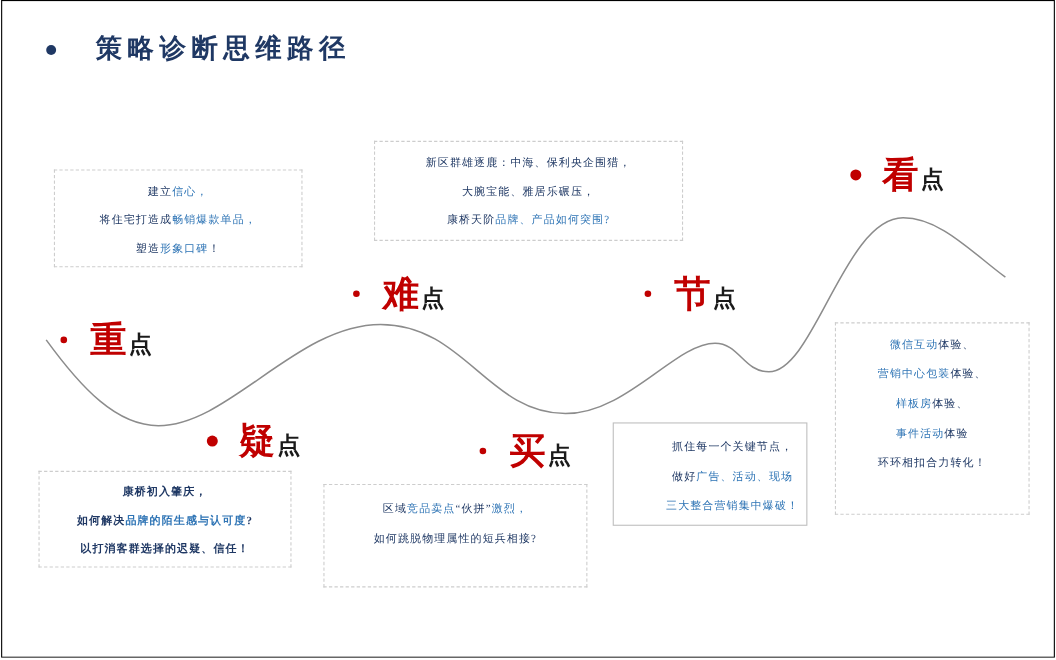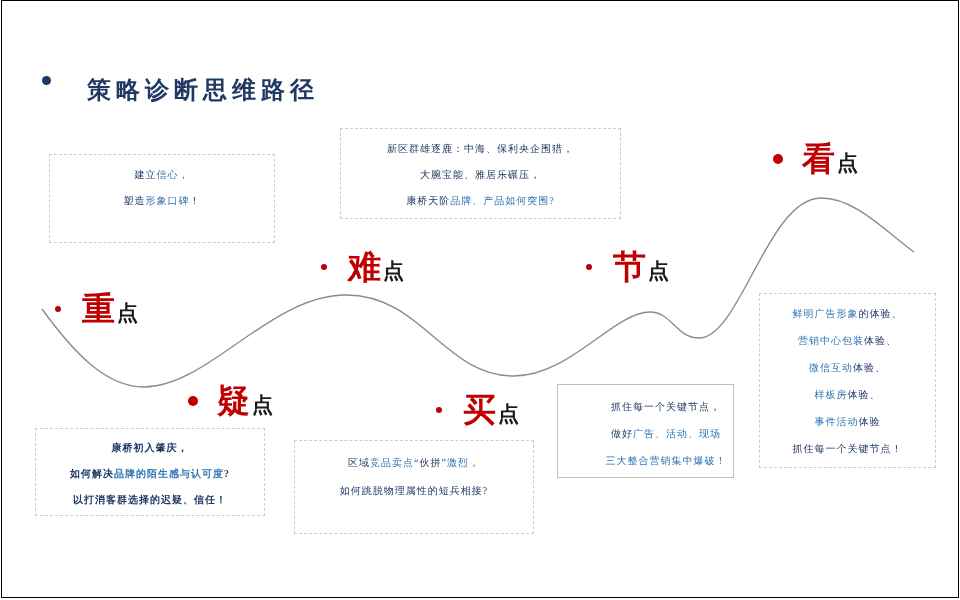--- a/index.html
+++ b/index.html
@@ -9,21 +9,21 @@
   *{margin:0;padding:0;box-sizing:border-box;}
   html,body{background:#fff;}
   body{font-family:"Liberation Serif","DejaVu Serif",serif;}
   .slide{
     position:relative;width:958px;height:598px;margin:0 auto;
     border:1px solid #000;background:#fff;overflow:hidden;
   }
   
   .curve{position:absolute;left:0;top:0;width:958px;height:598px;z-index:0;}
   
-  .title-row{position:absolute;left:40px;top:30px;display:flex;z-index:2;margin-top:45px;}
+  .title-row{position:absolute;left:40px;top:30px;display:flex;align-items:center;z-index:2;}
   .title-bullet{width:9px;height:9px;border-radius:50%;background:var(--c-dark);margin-right:36px;}
   .title-text{
     font-size:24px;font-weight:600;color:var(--c-dark);
     letter-spacing:5px;line-height:1.2;
   }
   
   .point{position:absolute;display:flex;align-items:flex-end;z-index:2;
     font-family:"DejaVu Sans","Liberation Sans",sans-serif;}
   .point .dot{border-radius:50%;background:var(--c-red);align-self:center;}
   .dot-sm{width:6px;height:6px;margin-right:21px;}
@@ -103,20 +103,21 @@
     <span class="suffix">点</span>
   </div>
   <div class="point p-kan">
     <span class="dot dot-lg"></span>
     <span class="big">看</span>
     <span class="suffix">点</span>
   </div>
 
   <div class="box box-confidence">
     <p class="line"><span class="seg-d">建立</span><span class="seg-b">信心，</span></p>
+    <p class="line"><span class="seg-d">将住宅打造成</span><span class="seg-b">畅销爆款单品，</span></p>
     <p class="line"><span class="seg-d">塑造</span><span class="seg-b">形象口碑</span><span class="seg-d">！</span></p>
   </div>
 
   <div class="box box-competition">
     <p class="line"><span class="seg-d">新区群雄逐鹿：中海、保利央企围猎，</span></p>
     <p class="line"><span class="seg-d">大腕宝能、雅居乐碾压，</span></p>
     <p class="line"><span class="seg-d">康桥天阶</span><span class="seg-b">品牌、产品如何突围?</span></p>
   </div>
 
   <div class="box box-doubt">
@@ -130,21 +131,20 @@
     <p class="line"><span class="seg-d">如何跳脱物理属性的短兵相接?</span></p>
   </div>
 
   <div class="box box-node">
     <p class="line"><span class="seg-d">抓住每一个关键节点，</span></p>
     <p class="line"><span class="seg-d">做好</span><span class="seg-b">广告、活动、现场</span></p>
     <p class="line"><span class="seg-b">三大整合营销集中爆破！</span></p>
   </div>
 
   <div class="box box-experience">
-    <p class="line"><span class="seg-b">鲜明广告形象</span><span class="seg-d">的体验、</span></p>
+    <p class="line"><span class="seg-b">微信互动</span><span class="seg-d">体验、</span></p>
     <p class="line"><span class="seg-b">营销中心包装</span><span class="seg-d">体验、</span></p>
-    <p class="line"><span class="seg-b">微信互动</span><span class="seg-d">体验、</span></p>
     <p class="line"><span class="seg-b">样板房</span><span class="seg-d">体验、</span></p>
     <p class="line"><span class="seg-b">事件活动</span><span class="seg-d">体验</span></p>
-    <p class="line"><span class="seg-d">抓住每一个关键节点！</span></p>
+    <p class="line"><span class="seg-d">环环相扣合力转化！</span></p>
   </div>
 
 </div>
 
 </body></html>

